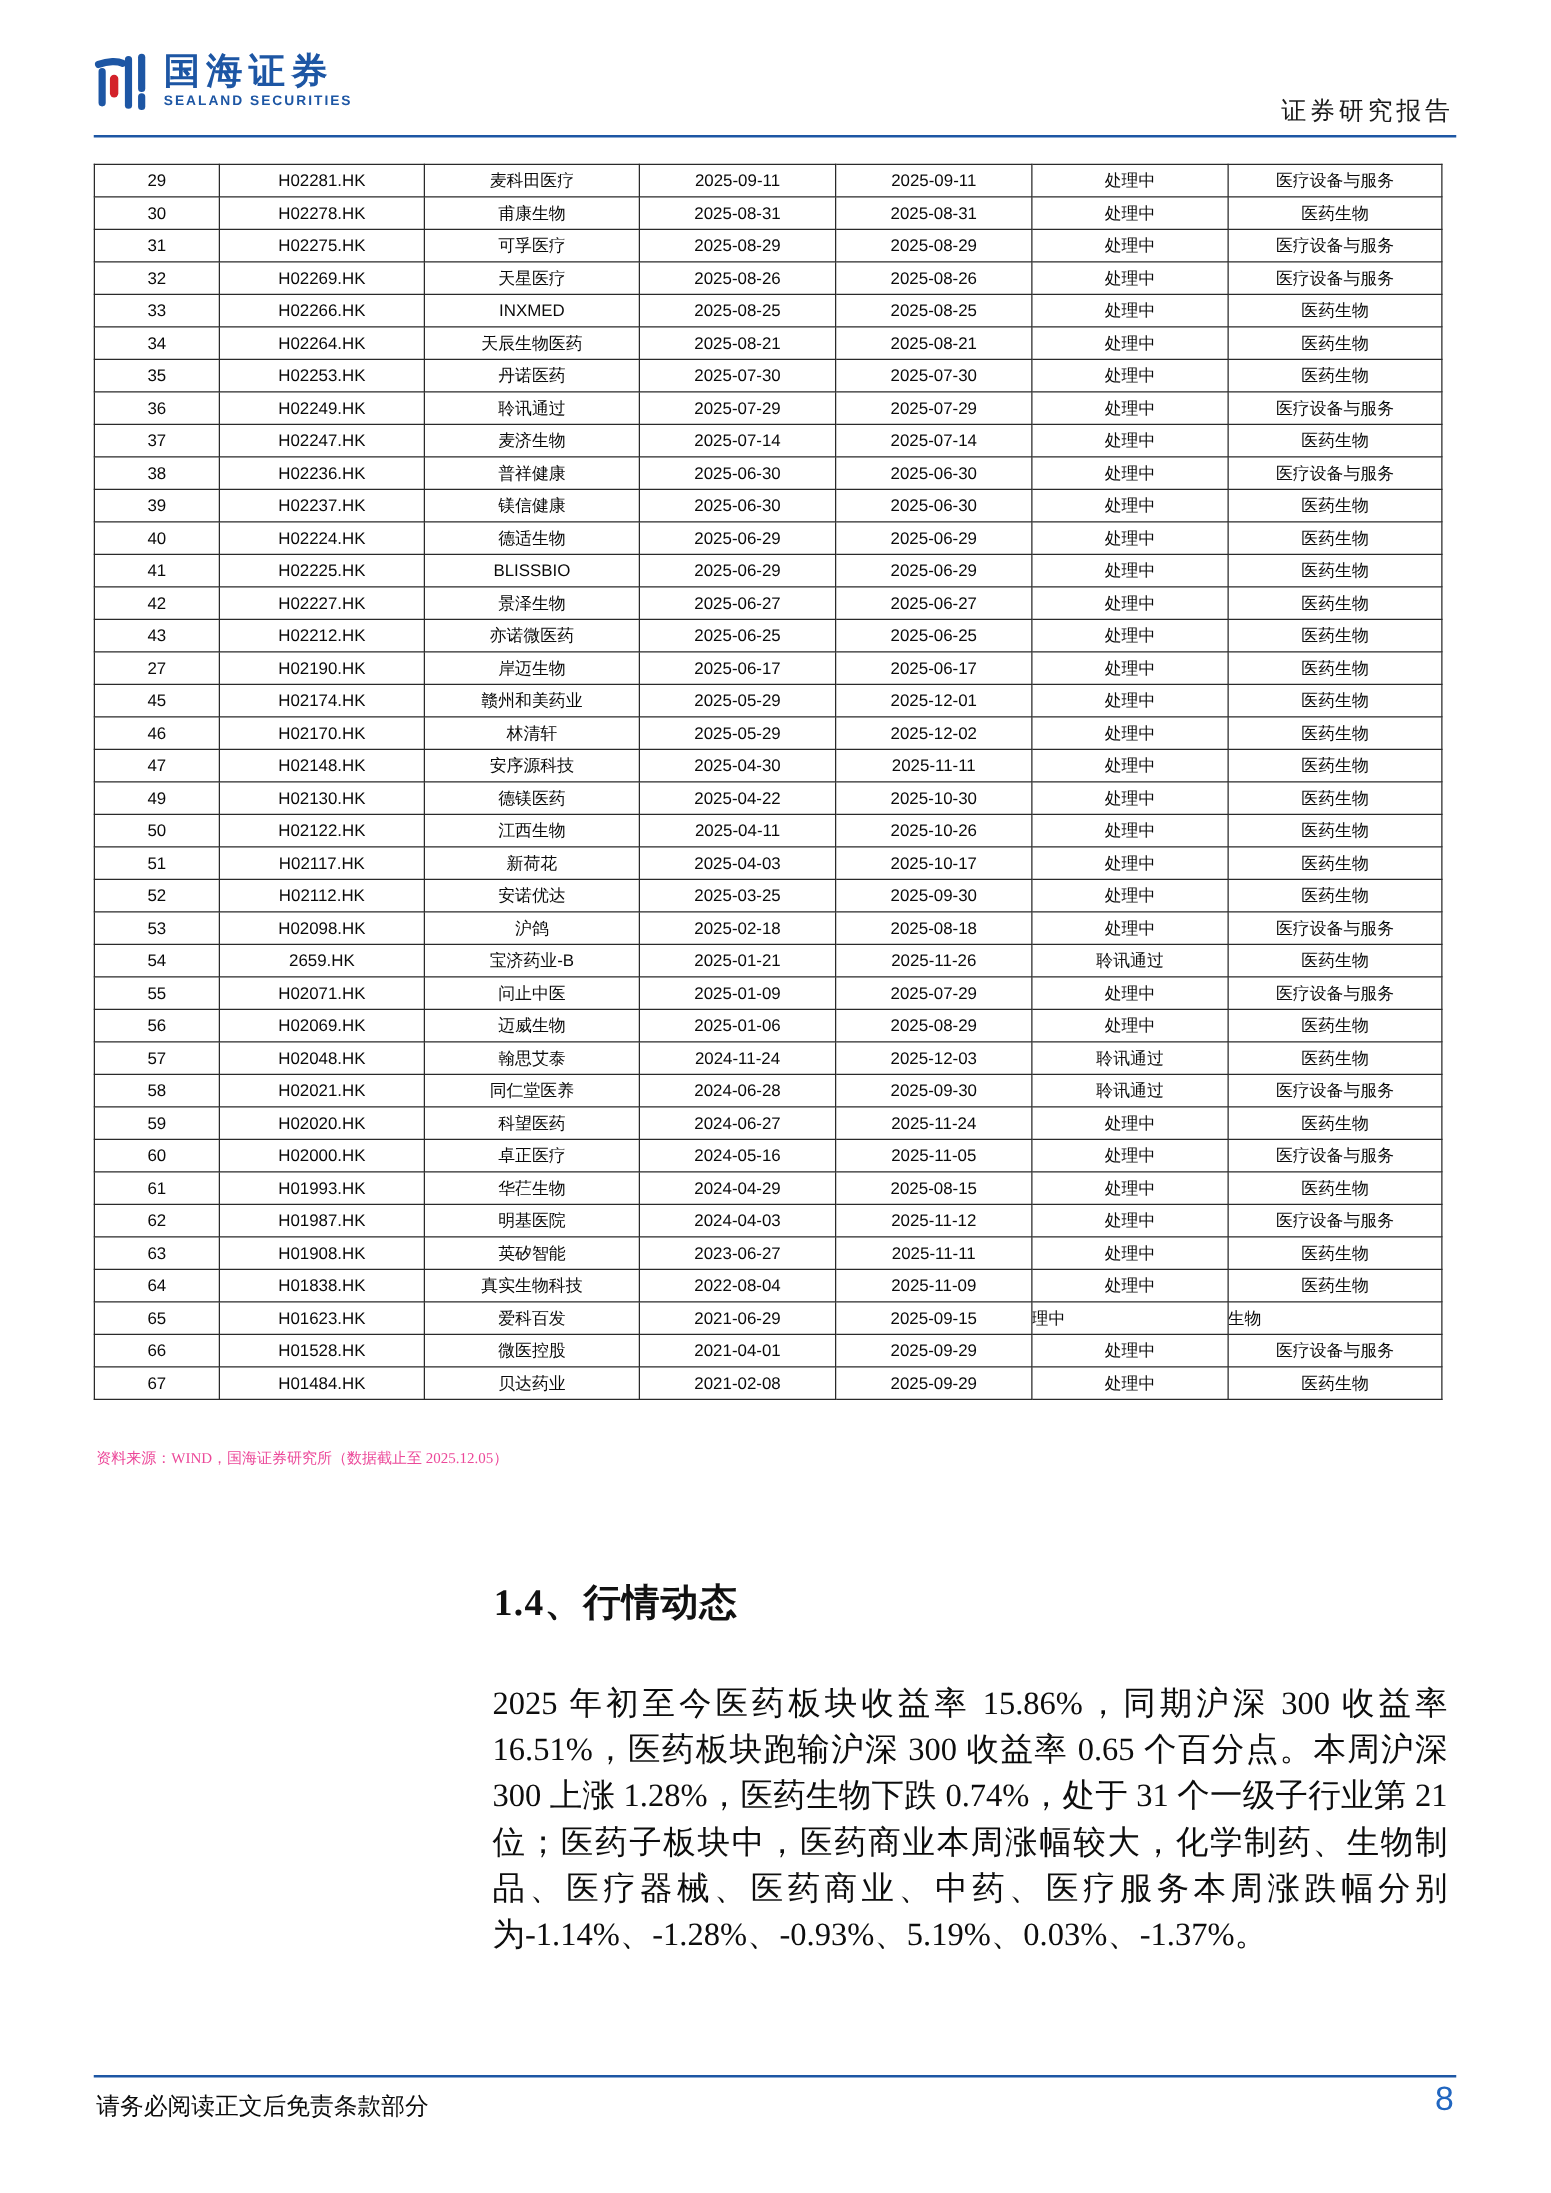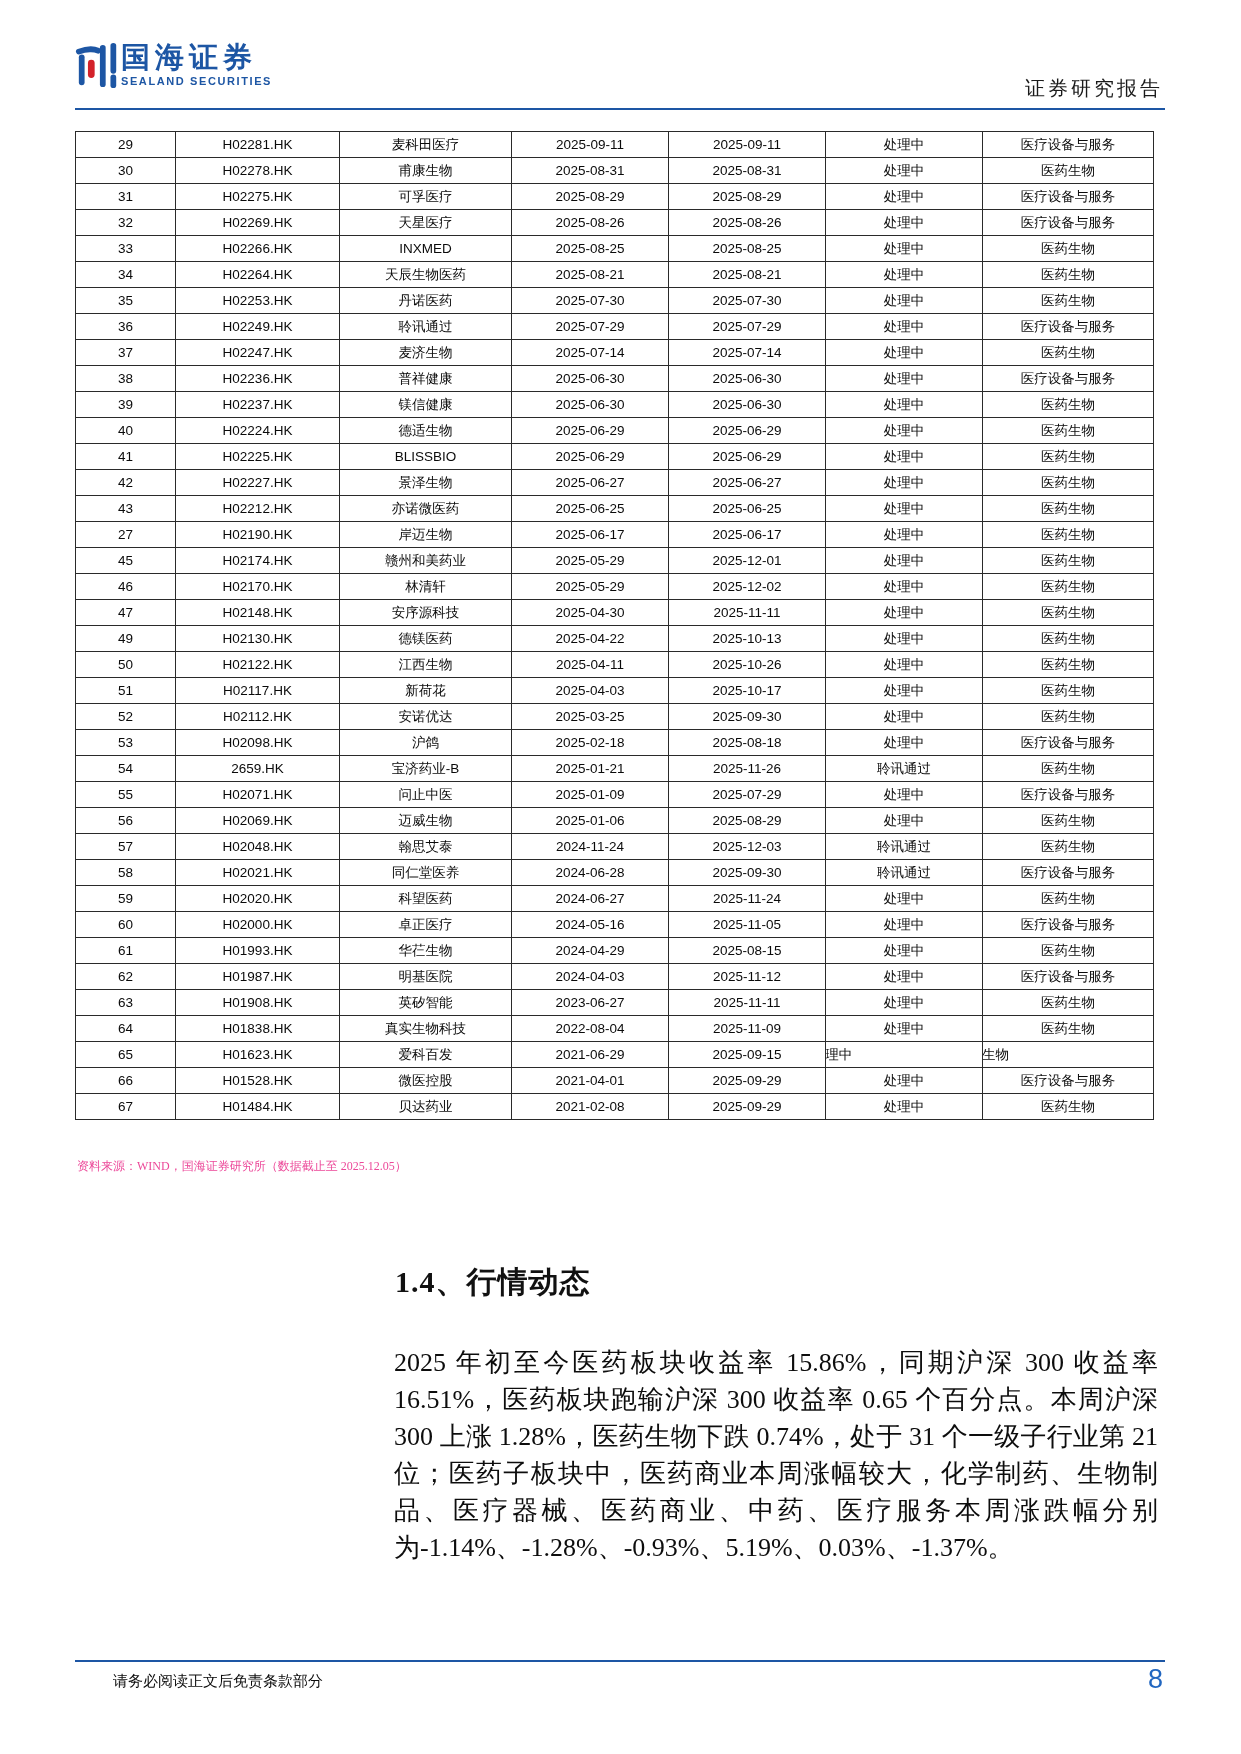--- a/index.html
+++ b/index.html
@@ -1,21 +1,21 @@
 <!DOCTYPE html>
 <html lang="zh" style="--brand-blue: #1d56a4; --brand-red: #d3222a; --page-num-blue: #2166c0;"><head>
 <meta charset="utf-8">
 <style>
   html,body{margin:0;padding:0;}
   body{width:1241px;height:1754px;background:#ffffff;font-family:"Liberation Sans",sans-serif;color:#000;}
   .page{position:relative;width:1241px;height:1754px;overflow:hidden;background:#fff;}
 
   
   .header{position:absolute;left:75px;top:38px;width:1090px;height:70px;border-bottom:2px solid var(--brand-blue);}
-  .logo{position:absolute;left:0;top:4px;display:flex;align-items:center;}
+  .logo{position:absolute;left:0;top:4px;display:flex;align-items:center;gap:10px;}
   .logo-mark{width:46px;height:46px;flex:0 0 auto;}
   .logo-text{display:flex;flex-direction:column;line-height:1;}
   .logo-cn{font-size:29px;font-weight:bold;color:var(--brand-blue);letter-spacing:5px;font-family:"Liberation Sans",sans-serif;}
   .logo-en{font-size:11px;font-weight:bold;color:var(--brand-blue);letter-spacing:1.6px;margin-top:4px;}
   .report-type{position:absolute;right:2px;bottom:6px;font-size:20px;color:#1a1a1a;font-family:"Liberation Serif",serif;letter-spacing:3px;}
 
   
   table.ipo{position:absolute;left:75px;top:131px;border-collapse:collapse;table-layout:fixed;width:1078px;}
   table.ipo td{border:1px solid #2a2a2a;height:25px;text-align:center;vertical-align:middle;
       font-size:13.5px;padding:0;white-space:nowrap;overflow:hidden;color:#0a0a0a;
@@ -28,21 +28,21 @@
   
   .source-note{position:absolute;left:77px;top:1158px;font-size:12px;color:#ec4899;font-family:"Liberation Serif",serif;}
 
   
   .section-title{position:absolute;left:395px;top:1237px;font-size:30px;font-weight:bold;color:#111;font-family:Liberation Serif, serif;letter-spacing:1px;}
   .body-paragraph{position:absolute;left:394px;top:1318px;width:764px;font-size:26px;line-height:37px;
       text-align:justify;color:#0d0d0d;font-family:"Liberation Serif",serif;}
 
   
   .footer-line{position:absolute;left:75px;top:1660px;width:1090px;border-top:2px solid var(--brand-blue);}
-  .footer-disclaimer{position:absolute;left:77px;top:1672px;font-size:15px;color:#0a0a0a;font-family:Liberation Mono, monospace;margin-left:36px;}
+  .footer-disclaimer{position:absolute;left:77px;top:1672px;font-size:19px;color:#0a0a0a;font-family:Liberation Mono, monospace;}
   .footer-page{position:absolute;right:78px;top:1664px;font-size:27px;color:var(--page-num-blue);font-family:"Liberation Sans",sans-serif;}
 </style>
 </head>
 <body>
 
 <div class="page">
 
   <div class="header">
     <div class="logo">
       <svg class="logo-mark" viewBox="0 0 48 48" aria-hidden="true">
@@ -243,21 +243,21 @@
           <td>2025-04-30</td>
           <td>2025-11-11</td>
           <td>处理中</td>
           <td>医药生物</td>
         </tr>
         <tr>
           <td>49</td>
           <td>H02130.HK</td>
           <td>德镁医药</td>
           <td>2025-04-22</td>
-          <td>2025-10-13</td>
+          <td>2025-10-30</td>
           <td>处理中</td>
           <td>医药生物</td>
         </tr>
         <tr>
           <td>50</td>
           <td>H02122.HK</td>
           <td>江西生物</td>
           <td>2025-04-11</td>
           <td>2025-10-26</td>
           <td>处理中</td>

